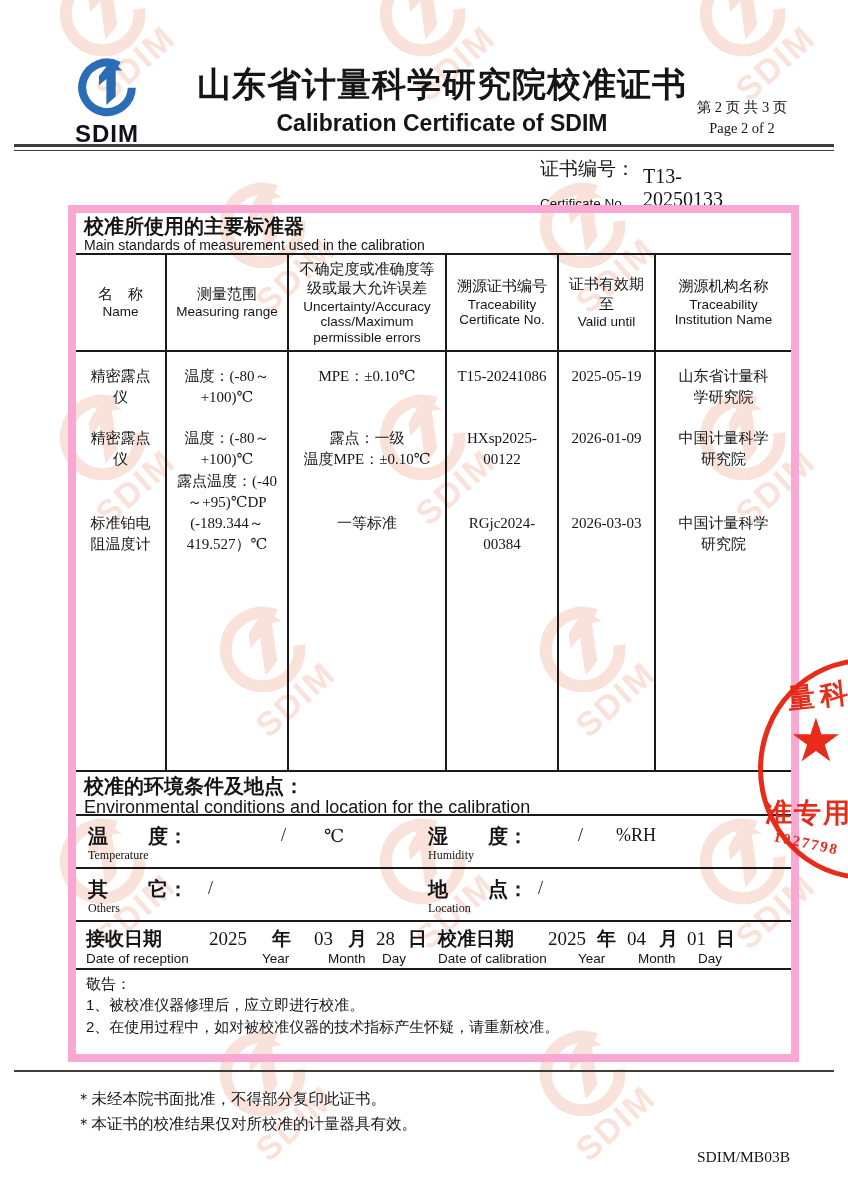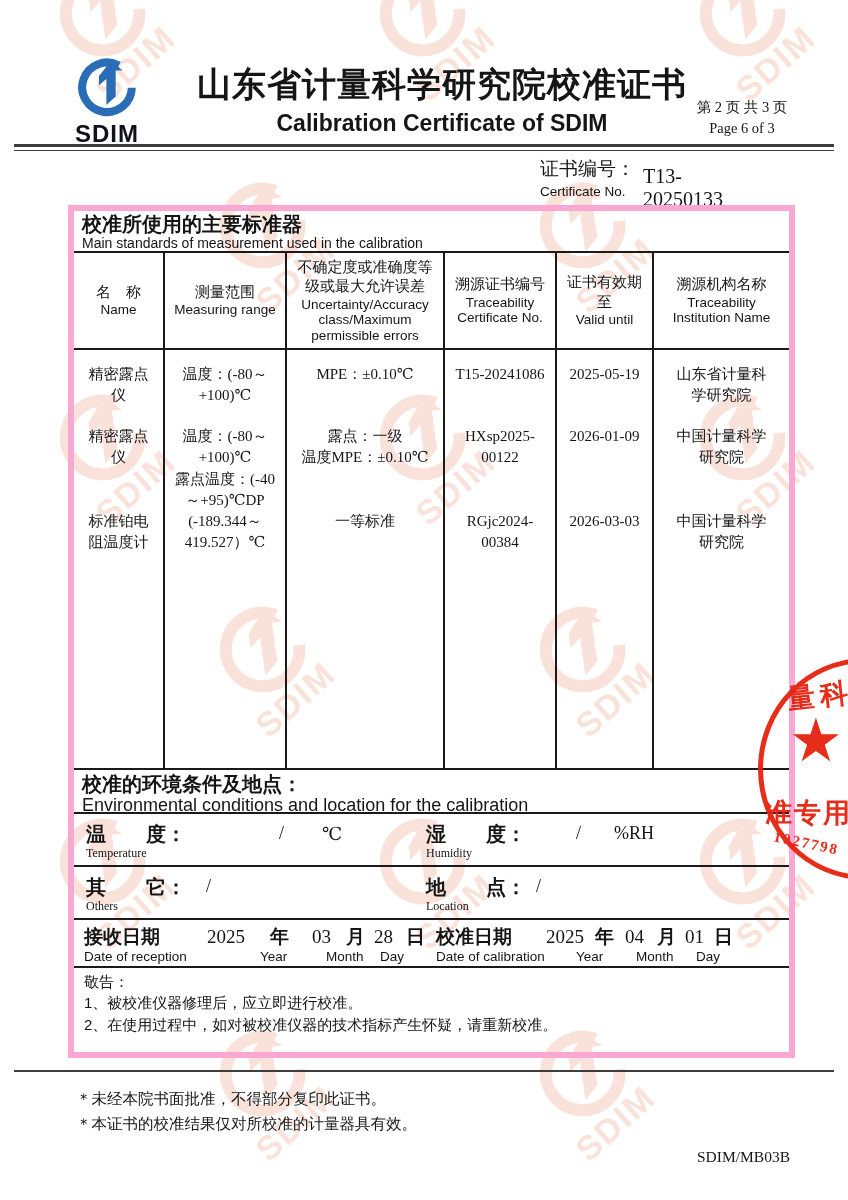--- a/index.html
+++ b/index.html
@@ -24,24 +24,24 @@
             font-size:34px;font-weight:bold;letter-spacing:1px;}
   .title-en{position:absolute;left:168px;top:110px;width:548px;text-align:center;
             font-size:23px;font-weight:bold;font-family:"Liberation Sans","DejaVu Sans",sans-serif;}
   .page-info{position:absolute;left:672px;top:97px;width:140px;text-align:center;
              font-size:14.5px;line-height:1.45;}
   .rule-a{position:absolute;left:14px;top:144px;width:820px;height:3px;background:#3d3d3d;}
   .rule-b{position:absolute;left:14px;top:150px;width:820px;height:1px;background:#3d3d3d;}
   .certno{position:absolute;left:540px;top:156px;}
   .certno .zh{font-size:19px;}
   .certno .val{font-size:20px;margin-left:8px;}
-  .certno .en{font-size:13.5px;margin-top:2px;font-family:"Liberation Sans","DejaVu Sans",sans-serif;}
-
-  
-  .frame{position:absolute;left:68px;top:205px;width:715px;border:6px solid #f9a8d4;z-index:2;
+  .certno .en{font-size:13.5px;margin-top:14px;font-family:"Liberation Sans","DejaVu Sans",sans-serif;}
+
+  
+  .frame{position:absolute;left:68px;top:205px;width:715px;border:8px solid #f9a8d4;z-index:2;
          box-sizing:content-box;}
   .sec{border-top:2px solid #1a1a1a;box-sizing:border-box;position:relative;}
   .sec:first-child{border-top:none;}
   .sec-title{height:40px;padding:2px 8px;}
   .sec-title .zh{font-family:"Liberation Sans","DejaVu Sans",sans-serif;font-weight:bold;font-size:20px;line-height:1.15;}
   .sec-title .en{font-family:"Liberation Sans","DejaVu Sans",sans-serif;font-size:14px;line-height:1.1;}
 
   .grid{display:grid;grid-template-columns:91fr 122fr 158fr 112fr 97fr 135fr;}
   .cell{border-right:2px solid #1a1a1a;box-sizing:border-box;}
   .cell:nth-child(6n){border-right:none;}
@@ -204,21 +204,21 @@
       <svg viewBox="0 0 100 100">
         <path d="M69 12 A40 40 0 1 0 90 48" fill="none" stroke="currentColor" stroke-width="13"></path>
         <path d="M57 4 L75 20 L64 20 L64 62 L49 76 L49 34 L37 44 L37 29 Z" fill="currentColor"></path>
       </svg>
       <div class="logo-text">SDIM</div>
     </div>
     <div class="title-zh">山东省计量科学研究院校准证书</div>
     <div class="title-en">Calibration Certificate of SDIM</div>
     <div class="page-info">
       <div>第 2 页 共 3 页</div>
-      <div>Page 6 of  3</div>
+      <div>Page 2 of  2</div>
     </div>
     <div class="rule-a"></div>
     <div class="rule-b"></div>
     <div class="certno">
       <span class="zh">证书编号：</span><span class="val">T13-20250133</span>
       <div class="en">Certificate No.</div>
     </div>
   </div>
 
   <div class="frame">

